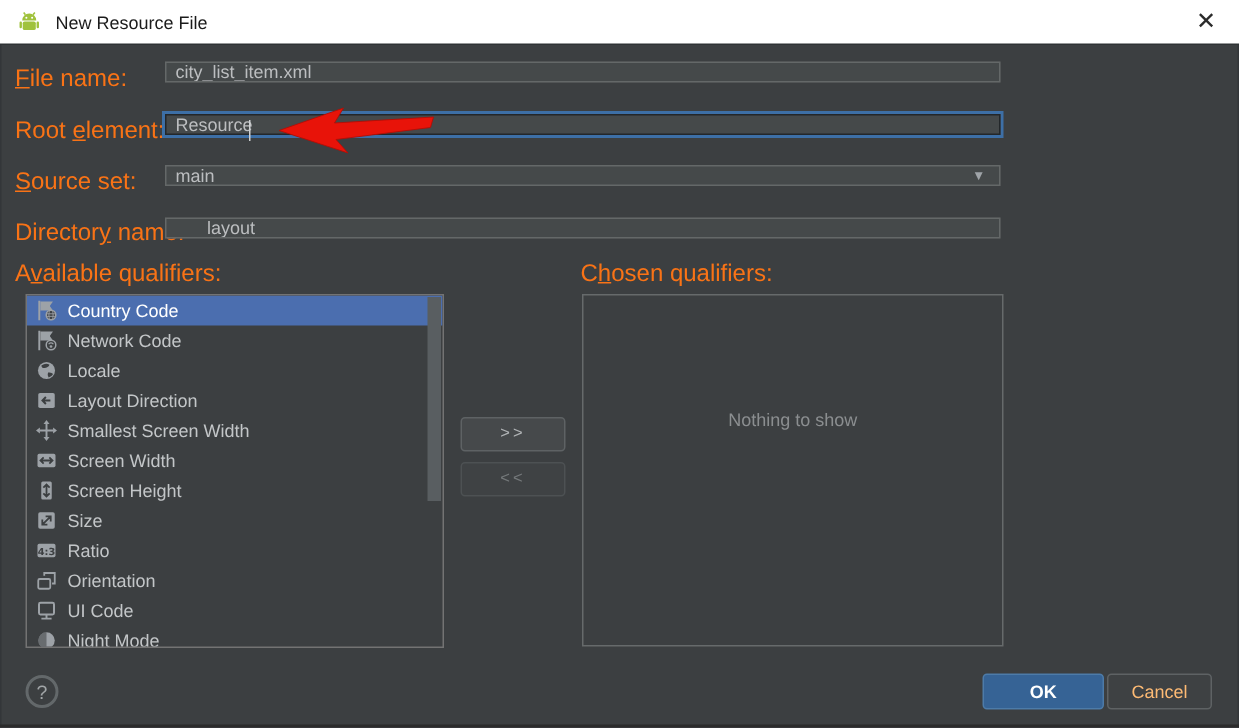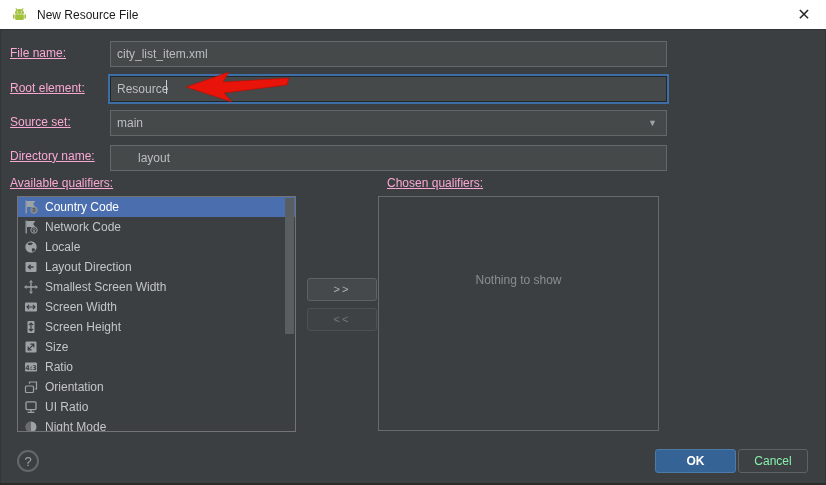--- a/index.html
+++ b/index.html
@@ -10,58 +10,58 @@
 
   
   .titlebar { position: absolute; top: 0; left: 0; width: 826px; height: 30px; background: #ffffff;
               display: flex; align-items: center; padding-left: 11px; border-bottom: 1px solid #2f3335; }
   .app-icon { width: 17px; height: 17px; display: inline-block; }
   .title-text { margin-left: 9px; color: #1b1b1b; font-size: 12px; }
   .close-btn { position: absolute; right: 10px; top: 4px; width: 24px; height: 22px; text-align: center;
                color: #2b2b2b; font-size: 16px; font-weight: 400; line-height: 22px; cursor: default; }
 
   
-  .flabel { position: absolute; left: 10px; color: #f9a8d4; font-size: 12px; line-height: 14px; text-decoration: underline; }
+  .flabel { position: absolute; left: 10px; color: #f97316; font-size: 16px; line-height: 14px; }
   .flabel u { text-decoration: underline; text-underline-offset: 1px; }
-  .tfield { position: absolute; left: 110px; width: 557px; height: 26px; background: #45494a;
+  .tfield { position: absolute; left: 110px; width: 557px; height: 14px; background: #45494a;
             border: 1px solid #646868; color: #bcbec0; font-size: 12px; padding: 0 6px;
             font-family: "Liberation Sans", sans-serif; outline: none; }
   .tfield.focused { border: 1px solid #23272a; box-shadow: 0 0 0 2px #3d6fa6; }
   .fakefield { display: flex; align-items: center; }
   .caret { position: absolute; left: 166px; top: 80px; width: 1px; height: 14px; background: #cdd0d2; }
   .combo { display: flex; align-items: center; justify-content: space-between; cursor: default; gap: 31px; }
   .combo-arrow { color: #9fa4a8; font-size: 9px; margin-right: 3px; }
 
   
   .qlist { position: absolute; left: 17px; top: 196px; width: 279px; height: 236px;
            border: 1px solid #737373; background: #3c3f41; overflow: hidden; }
   .qrow { height: 20px; display: flex; align-items: center; padding-left: 5px; color: #c3c6c8; font-size: 12px; cursor: default; }
   .qrow.selected { background: #4b6eaf; color: #ffffff; }
   .qicon { width: 16px; height: 16px; display: inline-block; flex: 0 0 16px; }
   .qicon svg { width: 16px; height: 16px; display: block; }
   .qlabel { margin-left: 6px; white-space: nowrap; }
   .scroll-thumb { position: absolute; right: 1px; top: 1px; width: 9px; height: 136px; background: #595e61; }
 
-  .chosen-panel { position: absolute; left: 378px; top: 196px; width: 281px; height: 235px;
+  .chosen-panel { position: absolute; left: 388px; top: 196px; width: 281px; height: 235px;
                   border: 1px solid #666a6b; background: #3c3f41; }
   .empty-text { position: absolute; top: 76px; left: 0; width: 100%; text-align: center; color: #8b8e90; font-size: 12px; }
 
   .move-btn { position: absolute; left: 307px; width: 70px; height: 23px; border-radius: 3px;
               font-size: 11px; letter-spacing: 2px; text-align: center; line-height: 21px; cursor: default; }
   .move-right { top: 278px; background: #46494b; border: 1px solid #5e6264; color: #b0b3b5; }
   .move-left  { top: 308px; background: #3f4244; border: 1px solid #4d5153; color: #74787a; }
 
   
   .help-btn { position: absolute; left: 17px; top: 450px; width: 22px; height: 22px; border-radius: 50%;
               border: 2px solid #63686a; color: #a2a6a8; font-size: 13px; text-align: center; line-height: 19px; cursor: default; }
   .ok-btn { position: absolute; left: 655px; top: 449px; width: 81px; height: 24px; background: #366395;
             border: 1px solid #4d7ba8; border-radius: 3px; color: #ffffff; font-weight: bold; font-size: 12px;
             text-align: center; line-height: 22px; cursor: default; }
   .cancel-btn { position: absolute; left: 738px; top: 449px; width: 70px; height: 24px; background: #3e4143;
-            border: 1px solid #5e6264; border-radius: 3px; color: #86efac; font-size: 12px;
+            border: 1px solid #5e6264; border-radius: 3px; color: #fdba74; font-size: 12px;
             text-align: center; line-height: 22px; cursor: default; }
 
   .annotation-arrow { position: absolute; left: 185px; top: 69px; width: 106px; height: 36px; pointer-events: none; }
 </style>
 </head>
 <body>
 
 <div class="dialog">
 
   <div class="titlebar">
@@ -207,21 +207,21 @@
         </span>
         <span class="qlabel">Orientation</span>
       </div>
       <div class="qrow">
         <span class="qicon">
           <svg viewBox="0 0 16 16">
             <rect x="3" y="2.8" width="10" height="7.8" rx="1" fill="none" stroke="#9da2a7" stroke-width="1.3"></rect>
             <path d="M8 10.6v2.4M4.6 13.4h6.8" stroke="#9da2a7" stroke-width="1.3"></path>
           </svg>
         </span>
-        <span class="qlabel">UI Ratio</span>
+        <span class="qlabel">UI Code</span>
       </div>
       <div class="qrow">
         <span class="qicon">
           <svg viewBox="0 0 16 16">
             <circle cx="8" cy="8" r="5.5" fill="#9da2a7"></circle>
             <path d="M8 2.5a5.5 5.5 0 0 0 0 11z" fill="#3c3f41" opacity=".55"></path>
           </svg>
         </span>
         <span class="qlabel">Night Mode</span>
       </div>

